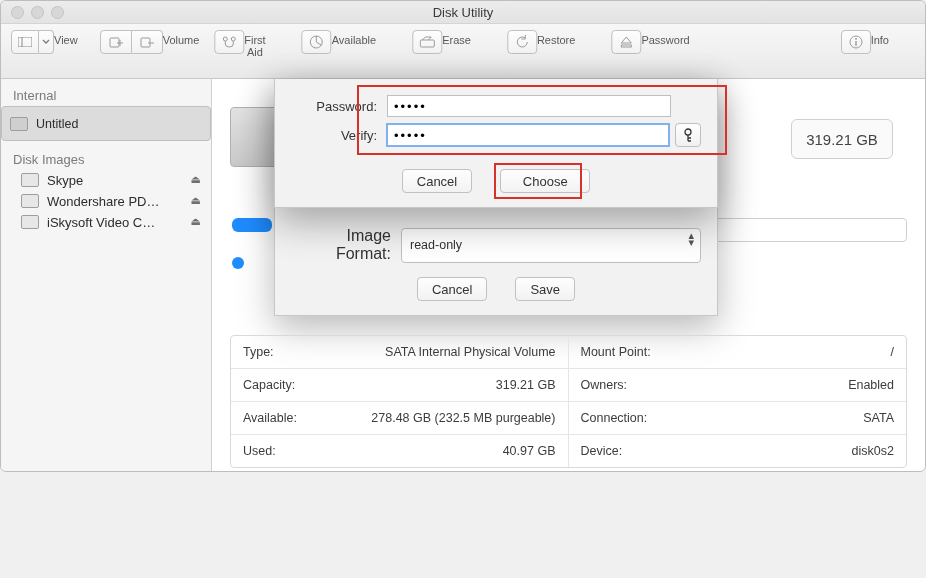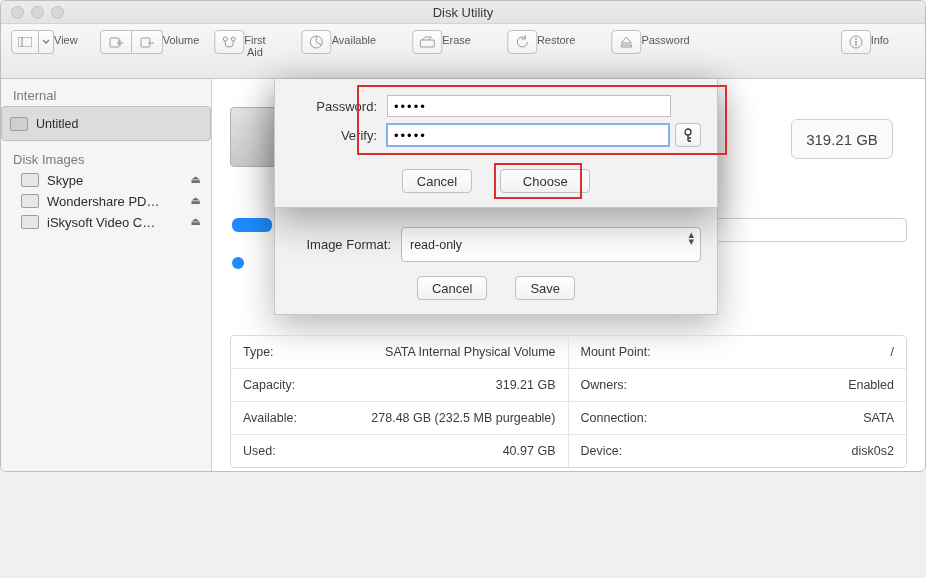--- a/index.html
+++ b/index.html
@@ -41,21 +41,21 @@
   
   .info-table{position:absolute;left:18px;right:18px;top:256px;border:1px solid #d9d9d9;border-radius:4px;display:grid;grid-template-columns:1fr 1fr;}
   .info-cell{display:flex;justify-content:space-between;padding:9px 12px;font-size:12.5px;color:#3c3c3c;border-bottom:1px solid #e5e5e5;}
   .info-cell:nth-child(odd){border-right:1px solid #e5e5e5;}
   .info-cell:nth-last-child(-n+2){border-bottom:none;}
   .info-cell .k{color:#3c3c3c;}
   .info-cell .v{color:#3c3c3c;text-align:right;}
   
   .sheet{position:absolute;left:62px;top:0;width:410px;background:#f2f2f2;border:1px solid #c7c7c7;border-top:none;box-shadow:0 12px 34px rgba(0,0,0,.28);padding:14px 16px 14px 16px;}
   .form-row{display:flex;align-items:center;margin-top:8px;}
-  .form-row label{width:100px;text-align:right;margin-right:10px;font-size:13px;color:#333;}
+  .form-row label{width:100px;text-align:right;margin-right:10px;font-size:16px;color:#333;}
   .sel{flex:1;height:21px;border:1px solid #bfbfbf;border-radius:4px;background:#fff;display:flex;align-items:center;padding:6px 8px;font-size:12.5px;position:relative;}
   .sel .caret{position:absolute;right:6px;top:3px;font-size:11px;line-height:7px;color:#555;}
   .btn{height:22px;padding:0 14px;border:1px solid #c1c1c1;border-radius:4px;background:linear-gradient(#fefefe,#f2f2f2);font-size:13px;display:inline-flex;align-items:center;justify-content:center;}
   .btn-row2{display:flex;justify-content:center;gap:28px;margin-top:14px;}
   
   .pwpop{position:absolute;left:62px;top:0;width:410px;background:#f2f2f2;border:1px solid #c7c7c7;border-top:none;box-shadow:0 14px 36px rgba(0,0,0,.32);padding:14px 16px 14px 16px;z-index:5;}
   .hl-red{position:absolute;border:2px solid #d8302a;pointer-events:none;}
   .pw-row{display:flex;align-items:center;margin:6px 0;}
   .pw-row label{width:86px;text-align:right;margin-right:10px;font-size:13px;}
   .pw-input{flex:1;height:20px;border:1px solid #bfbfbf;background:#fff;font-size:13px;padding:0 6px;letter-spacing:2px;}

